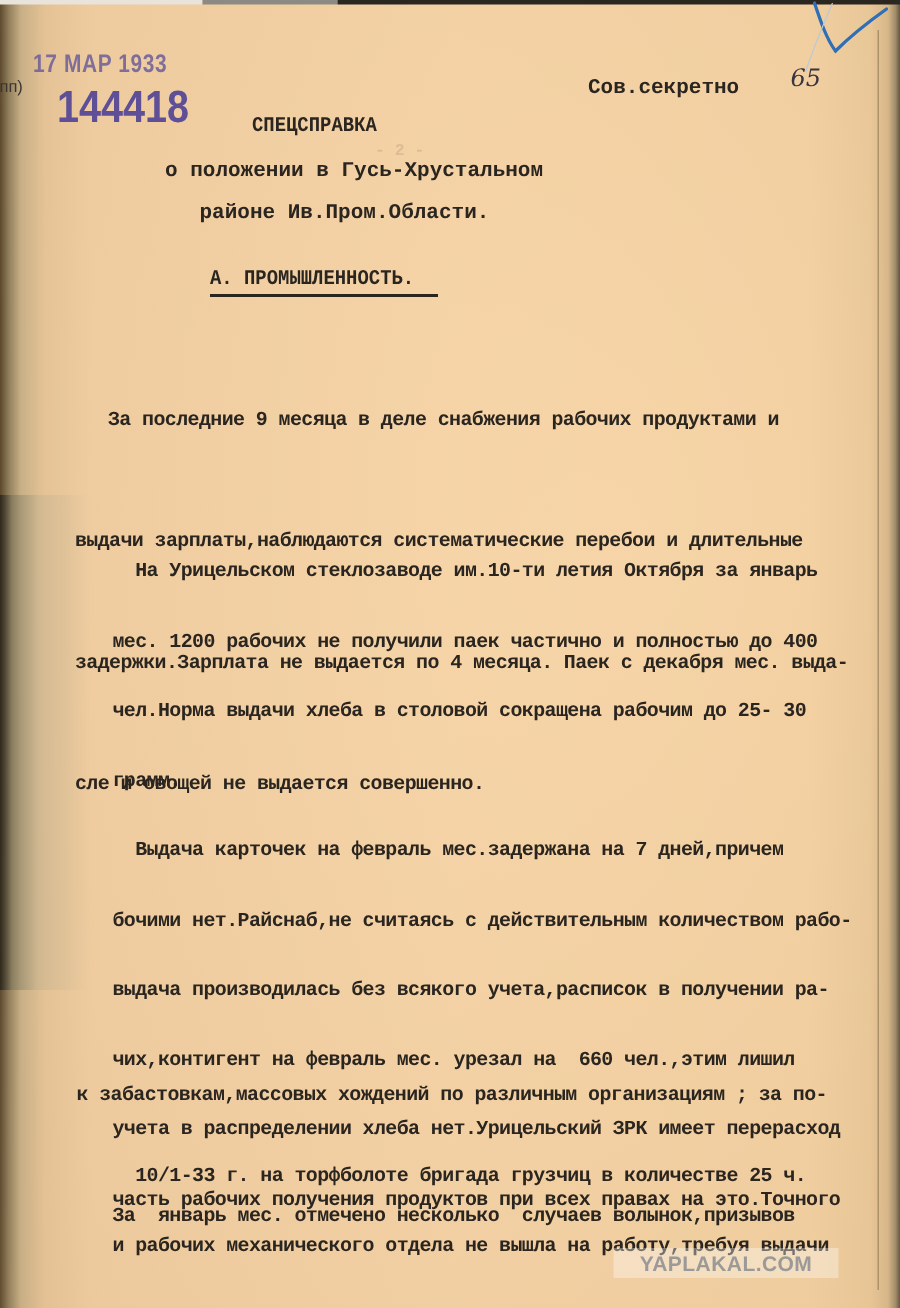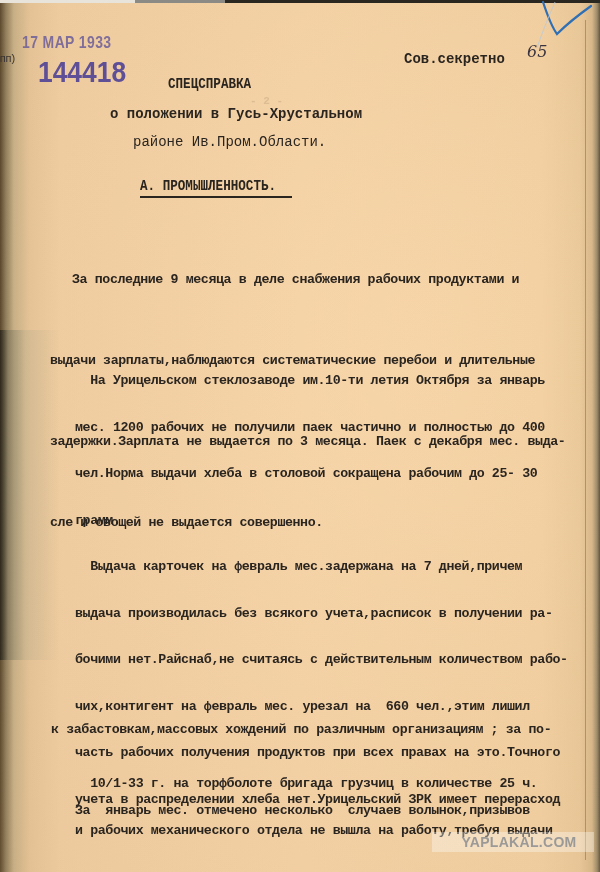--- a/index.html
+++ b/index.html
@@ -83,21 +83,21 @@
     .handwritten-num {
       position: absolute;
       left: 527px; top: 42px;
       font-family: "DejaVu Serif", serif;
       font-style: italic;
       font-size: 16px;
       color: #3a3440;
     }
     .classification {
       position: absolute;
-      left: 404px; top: 51px;
+      left: 392px; top: 51px;
       font-size: 14px;
       font-weight: bold;
     }
     .title {
       position: absolute;
       left: 168px; top: 76px;
       font-size: 14px;
       font-weight: bold;
       transform: scaleX(0.9);
       transform-origin: left top;
@@ -105,21 +105,21 @@
     .subtitle1 {
       position: absolute;
       left: 110px; top: 106px;
       font-size: 14px;
       font-weight: bold;
     }
     .subtitle2 {
       position: absolute;
       left: 133px; top: 134px;
       font-size: 14px;
-      font-weight: normal;
+      font-weight: bold;
       text-align: right;
     }
     .section-heading {
       position: absolute;
       left: 140px; top: 178px;
       font-size: 14px;
       font-weight: bold;
       transform: scaleX(0.9);
       transform-origin: left top;
     }
@@ -137,31 +137,30 @@
       letter-spacing: -0.4px;
     }
     .para .line { display: block; }
     .p1 { left: 50px; top: 212px; line-height: 27px; }
     .p2 { left: 75px; top: 342px; line-height: 15.5px; }
     .p3 { left: 75px; top: 662px; line-height: 27px; }
     .p4 { left: 75px; top: 745px; line-height: 15.5px; }
 
     .watermark {
       position: absolute;
-      left: 432px; top: 832px;
+      left: 409px; top: 832px;
       width: 150px; height: 20px;
       background: rgba(255,255,255,0.35);
       font-family: "Liberation Sans", "DejaVu Sans", sans-serif;
       font-weight: bold;
       font-size: 14px;
       color: rgba(150,150,150,0.95);
       text-align: center;
       line-height: 20px;
       letter-spacing: 0.3px;
-      padding-left: 12px;
     }
     .ghost {
       position: absolute;
       font-size: 11px;
       color: rgba(120,95,70,0.18);
       white-space: pre;
       font-weight: bold;
     }
   </style>
 </head>
@@ -192,35 +191,35 @@
   <div class="title">СПЕЦСПРАВКА</div>
   <div class="subtitle1">о положении в Гусь-Хрустальном</div>
   <div class="subtitle2">районе Ив.Пром.Области.</div>
 
   <div class="section-heading">А. ПРОМЫШЛЕННОСТЬ.</div>
   <div class="section-underline"></div>
 
   <div class="para p1">
     <span class="line" style="padding-left:22px">За последние 9 месяца в деле снабжения рабочих продуктами и</span>
     <span class="line">выдачи зарплаты,наблюдаются систематические перебои и длительные</span>
-    <span class="line">задержки.Зарплата не выдается по 3 месяца. Паек с декабря мес. выда-</span>
+    <span class="line">задержки.Зарплата не выдается по 4 месяца. Паек с декабря мес. выда-</span>
     <span class="line">сле и овощей не выдается совершенно.</span>
   </div>
 
   <div class="para p2">
     <span class="line">  На Урицельском стеклозаводе им.10-ти летия Октября за январь</span>
     <span class="line">мес. 1200 рабочих не получили паек частично и полностью до 400</span>
     <span class="line">чел.Норма выдачи хлеба в столовой сокращена рабочим до 25- 30</span>
     <span class="line">грамм.</span>
     <span class="line">  Выдача карточек на февраль мес.задержана на 7 дней,причем</span>
+    <span class="line">бочими нет.Райснаб,не считаясь с действительным количеством рабо-</span>
     <span class="line">выдача производилась без всякого учета,расписок в получении ра-</span>
-    <span class="line">бочими нет.Райснаб,не считаясь с действительным количеством рабо-</span>
     <span class="line">чих,контигент на февраль мес. урезал на  660 чел.,этим лишил</span>
+    <span class="line">учета в распределении хлеба нет.Урицельский ЗРК имеет перерасход</span>
     <span class="line">часть рабочих получения продуктов при всех правах на это.Точного</span>
-    <span class="line">учета в распределении хлеба нет.Урицельский ЗРК имеет перерасход</span>
     
     
     
     
     
     
     
     
     
     

